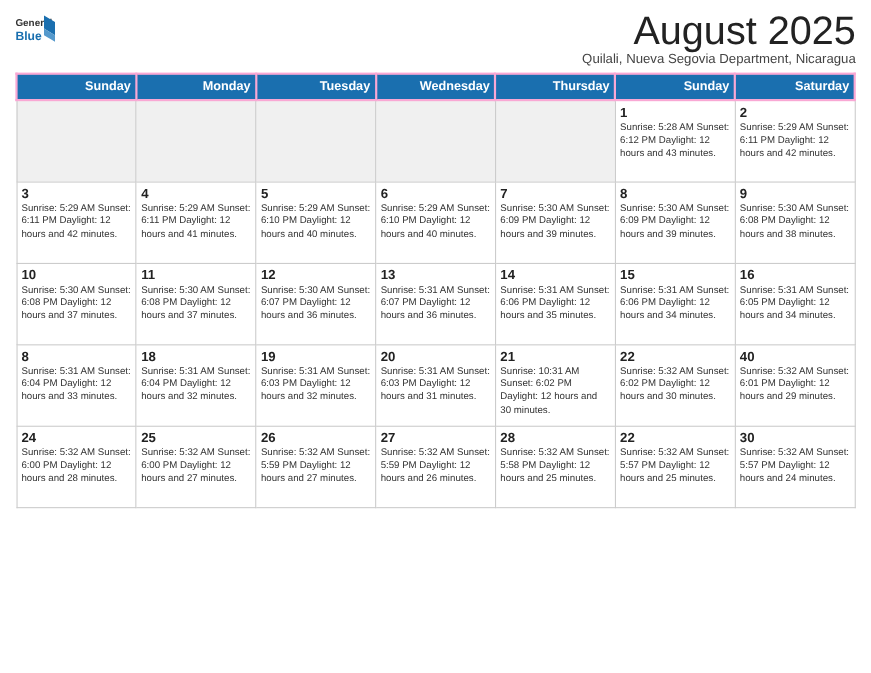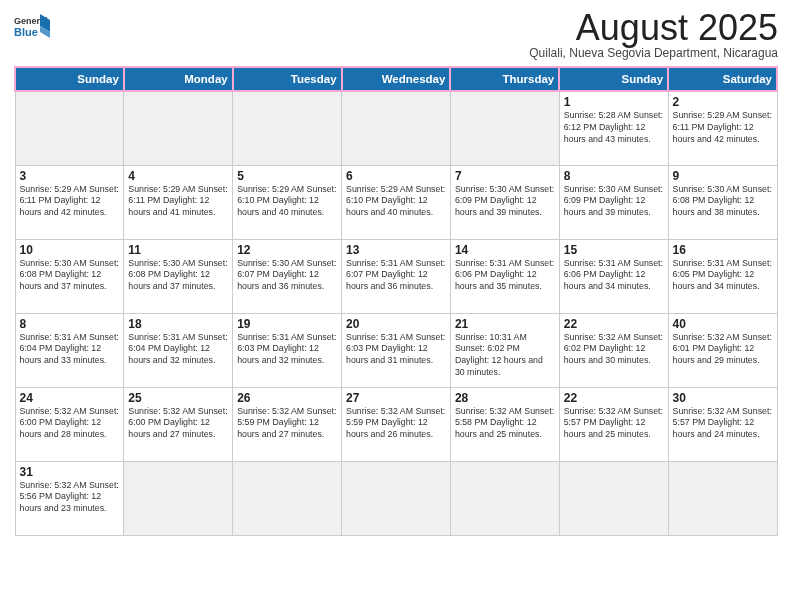--- a/index.html
+++ b/index.html
@@ -333,30 +333,15 @@
 and 25 minutes.</div>
           </td>
           <td>
             <span class="day-number">30</span>
             <div class="day-info">Sunrise: 5:32 AM
 Sunset: 5:57 PM
 Daylight: 12 hours
 and 24 minutes.</div>
           </td>
         </tr>
-        <tr>
-          <td>
-            <span class="day-number">31</span>
-            <div class="day-info">Sunrise: 5:32 AM
-Sunset: 5:56 PM
-Daylight: 12 hours
-and 23 minutes.</div>
-          </td>
-          <td class="empty"></td>
-          <td class="empty"></td>
-          <td class="empty"></td>
-          <td class="empty"></td>
-          <td class="empty"></td>
-          <td class="empty"></td>
-        </tr>
       </tbody>
   </table>
 </div>
 
 </body></html>

